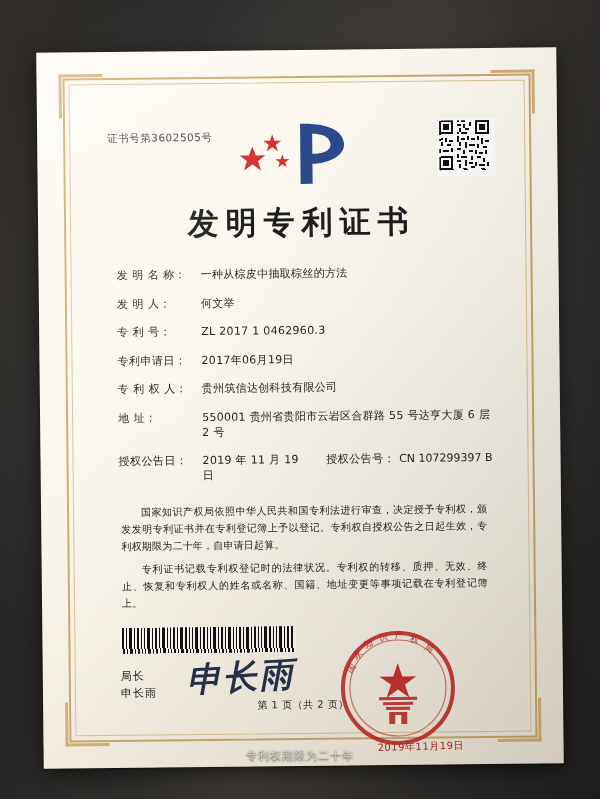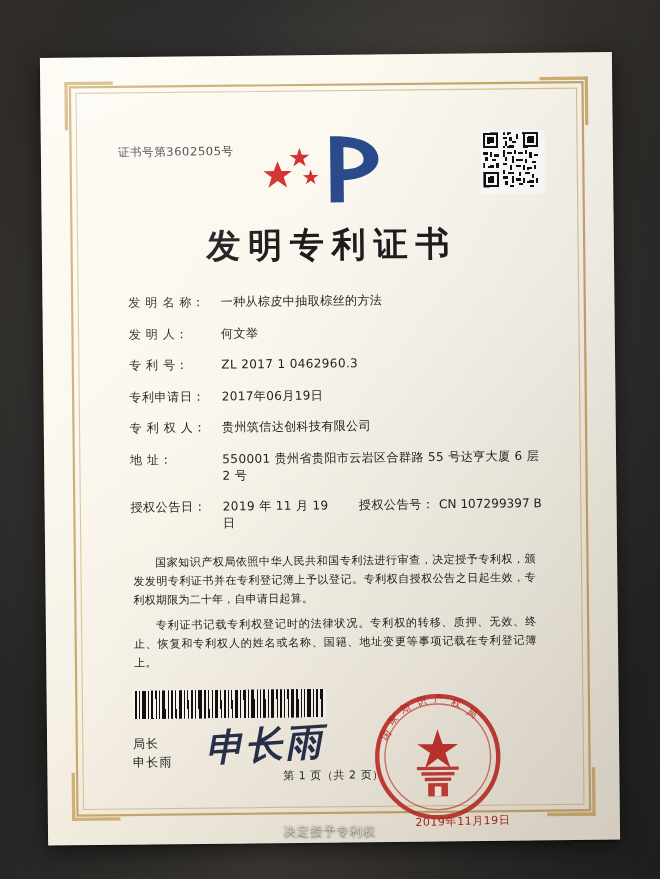--- a/index.html
+++ b/index.html
@@ -472,13 +472,13 @@
     </div>
     <div class="seal-date">2019年11月19日</div>
 
     <div class="page-no">第 1 页（共 2 页）</div>
 
   </div>
 
   <div class="sheet-sheen"></div>
 </div>
 
-<div class="footer-note">决定授予专利权</div>
+<div class="footer-note">专利权期限为二十年</div>
 
 </body></html>

